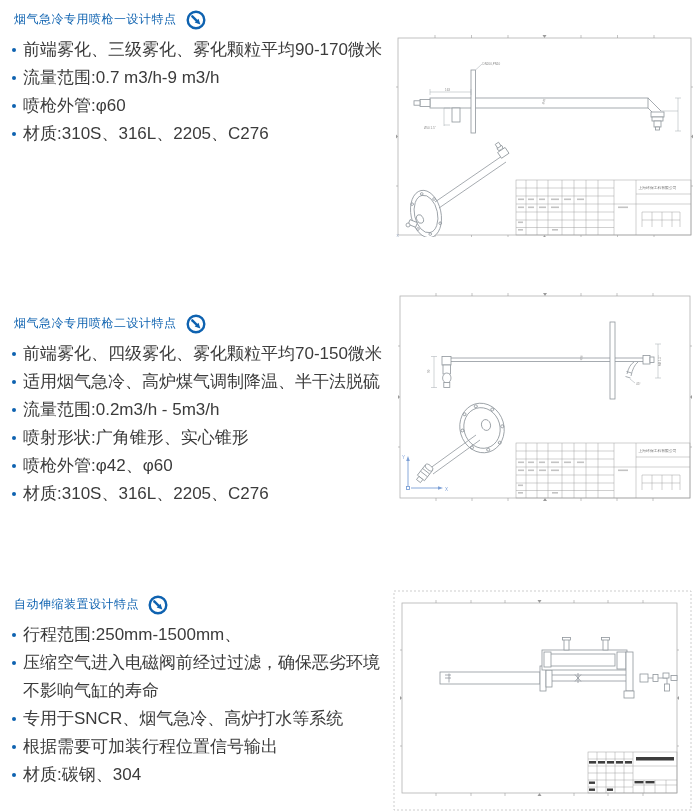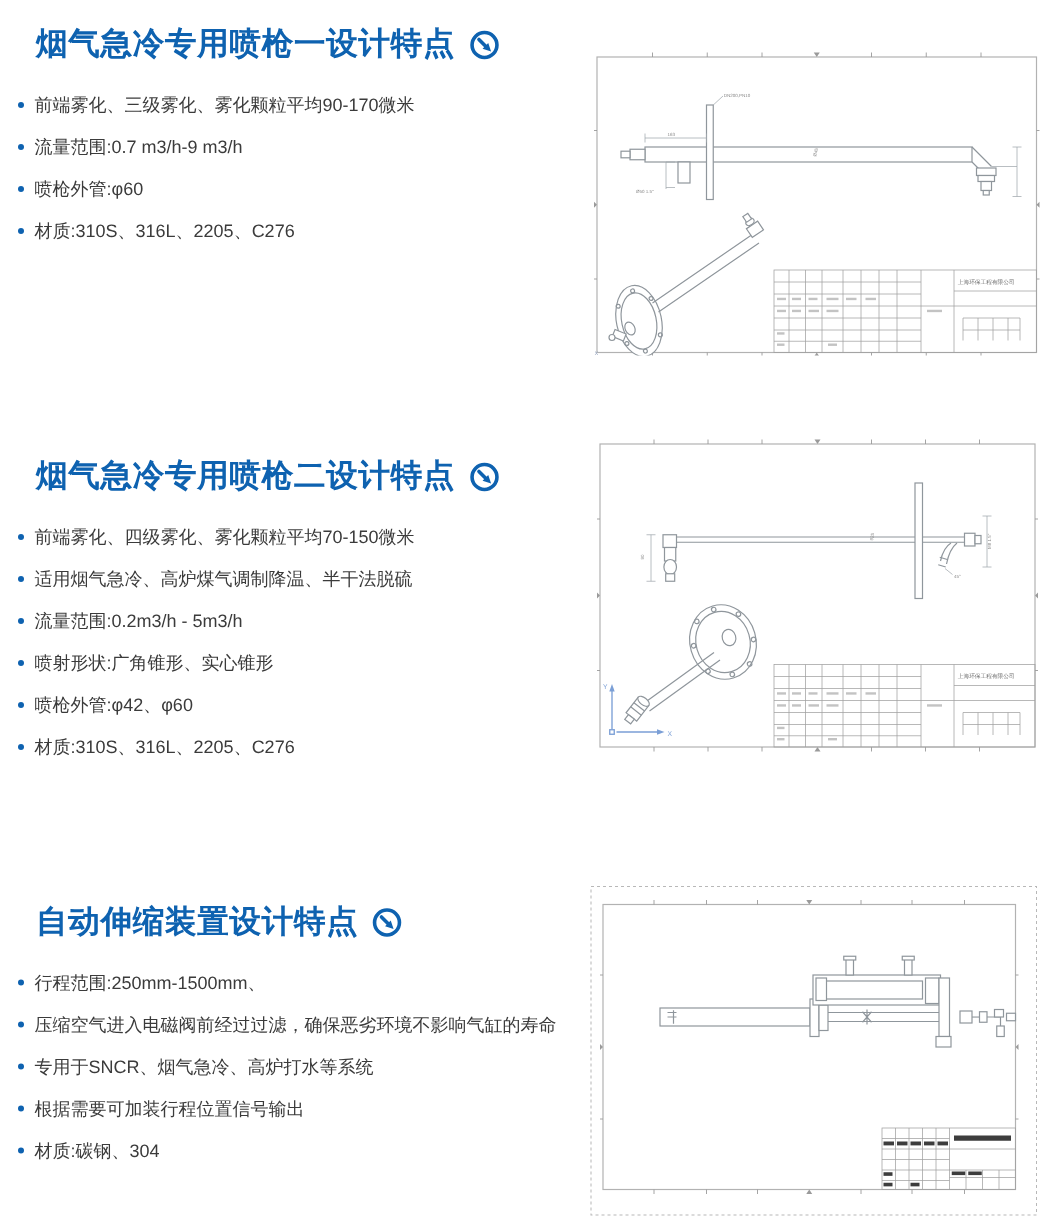--- a/index.html
+++ b/index.html
@@ -3,32 +3,32 @@
 <meta charset="utf-8">
 <style>
   html,body{margin:0;padding:0;}
   body{
     width:699px;height:812px;position:relative;overflow:hidden;
     background:#ffffff;
     font-family:"Liberation Sans","DejaVu Sans",sans-serif;
   }
   .section-text{position:absolute;left:10px;width:384px;}
   #s1-text{top:3px}
-  #s2-text{top:291px}
+  #s2-text{top:307px}
   #s3-text{top:588px}
   .heading{
-    margin:14px;font-size:21px;font-weight:bold;color:#0e62b0;
+    margin:4px;font-size:12px;font-weight:normal;color:#0e62b0;
     display:flex;align-items:center;gap:8px;letter-spacing:0.5px;
     line-height:25px;white-space:nowrap;
   }
   .head-icon{flex:0 0 auto;}
   ul.bullets{list-style:none;margin:3px 0 0 0;padding:0;}
   ul.bullets li{
     position:relative;padding-left:13px;
-    font-size:12px;line-height:28px;color:#3b3b3b;
+    font-size:17px;line-height:28px;color:#3b3b3b;
   }
   ul.bullets li::before{
     content:"";position:absolute;left:2px;top:12px;
     width:4px;height:4px;border-radius:50%;background:#0e62b0;
   }
   .drawing{position:absolute;background:#ffffff;}
   #d1{left:396px;top:29px;width:303px;height:208px}
   #d2{left:396px;top:286px;width:303px;height:229px}
   #d3{left:393px;top:589px;width:306px;height:223px}
   .drawing svg{display:block;width:100%;height:100%;}

